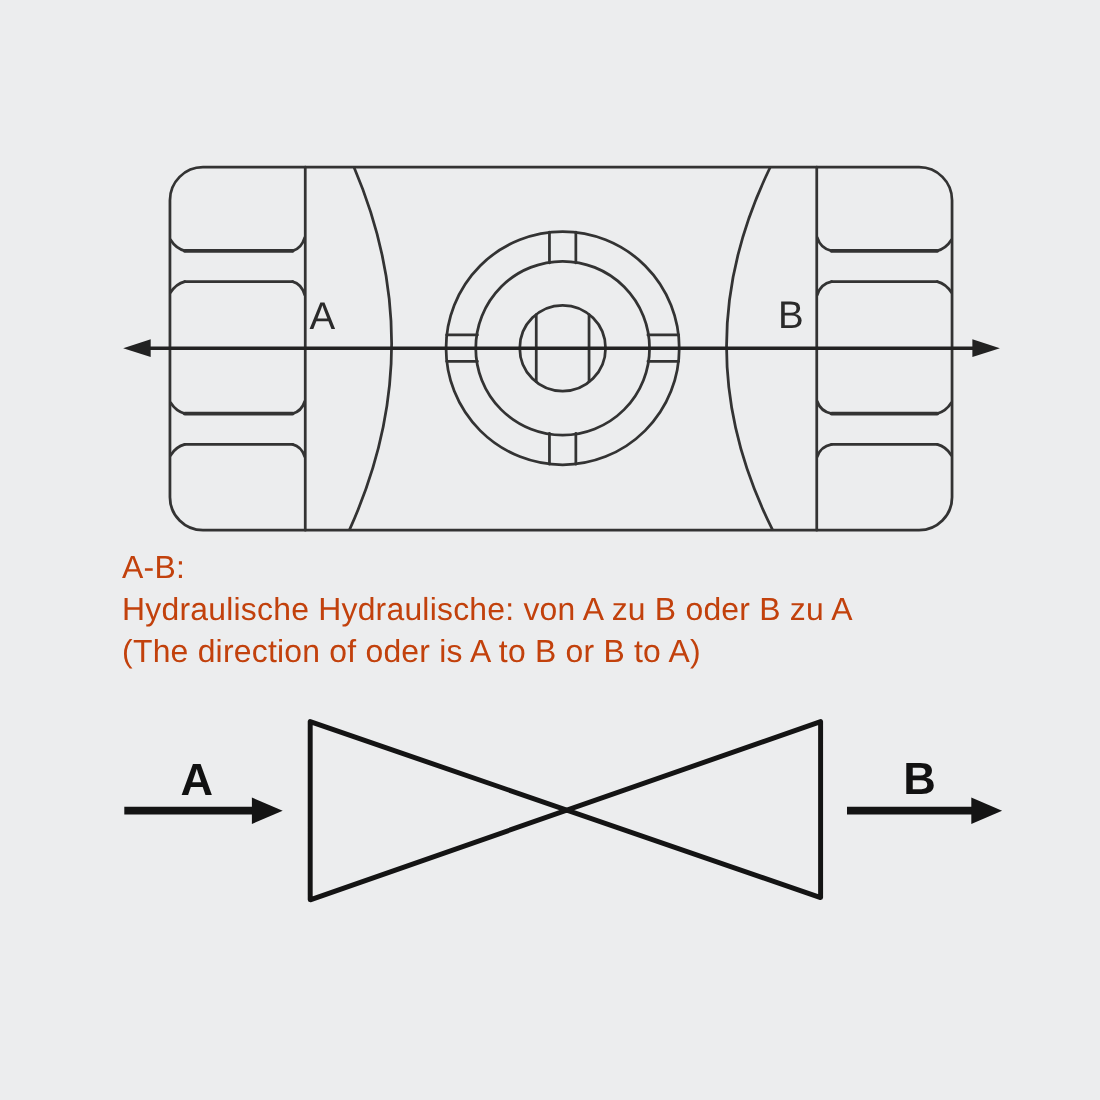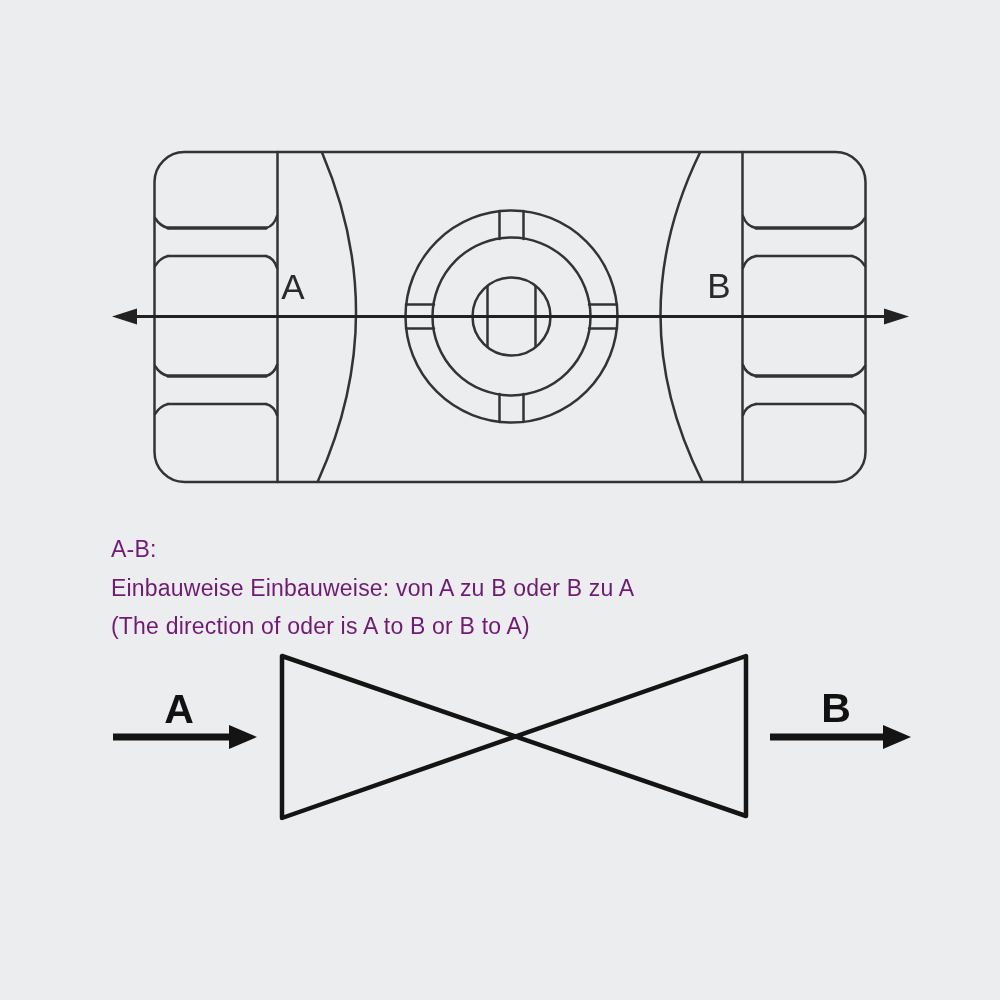--- a/index.html
+++ b/index.html
@@ -18,24 +18,24 @@
   .drawing-svg {
     position: absolute;
     left: 0;
     top: 0;
     width: 1000px;
     height: 1000px;
   }
   .caption {
     position: absolute;
     left: 111px;
-    top: 530px;
-    font-size: 23px;
+    top: 497px;
+    font-size: 29px;
     line-height: 38.5px;
-    color: #701a75;
+    color: #c2410c;
     letter-spacing: 0.2px;
     white-space: nowrap;
   }
   .port-label {
     font-size: 35px;
     fill: #2A2A2A;
     font-family: "Liberation Sans", sans-serif;
   }
   .symbol-label {
     font-size: 41px;
@@ -132,17 +132,17 @@
         <polygon points="911,737 883,725 883,749" fill="#141414"></polygon>
       </g>
 
       <text x="179" y="723" text-anchor="middle" class="symbol-label">A</text>
       <text x="836" y="722" text-anchor="middle" class="symbol-label">B</text>
     </g>
   </svg>
 
   <div class="caption">
     <div>A-B:</div>
-    <div>Einbauweise Einbauweise: von A zu B oder B zu A</div>
+    <div>Hydraulische Hydraulische: von A zu B oder B zu A</div>
     <div>(The direction of oder is A to B or B to A)</div>
   </div>
 
 </div>
 
 </body></html>

